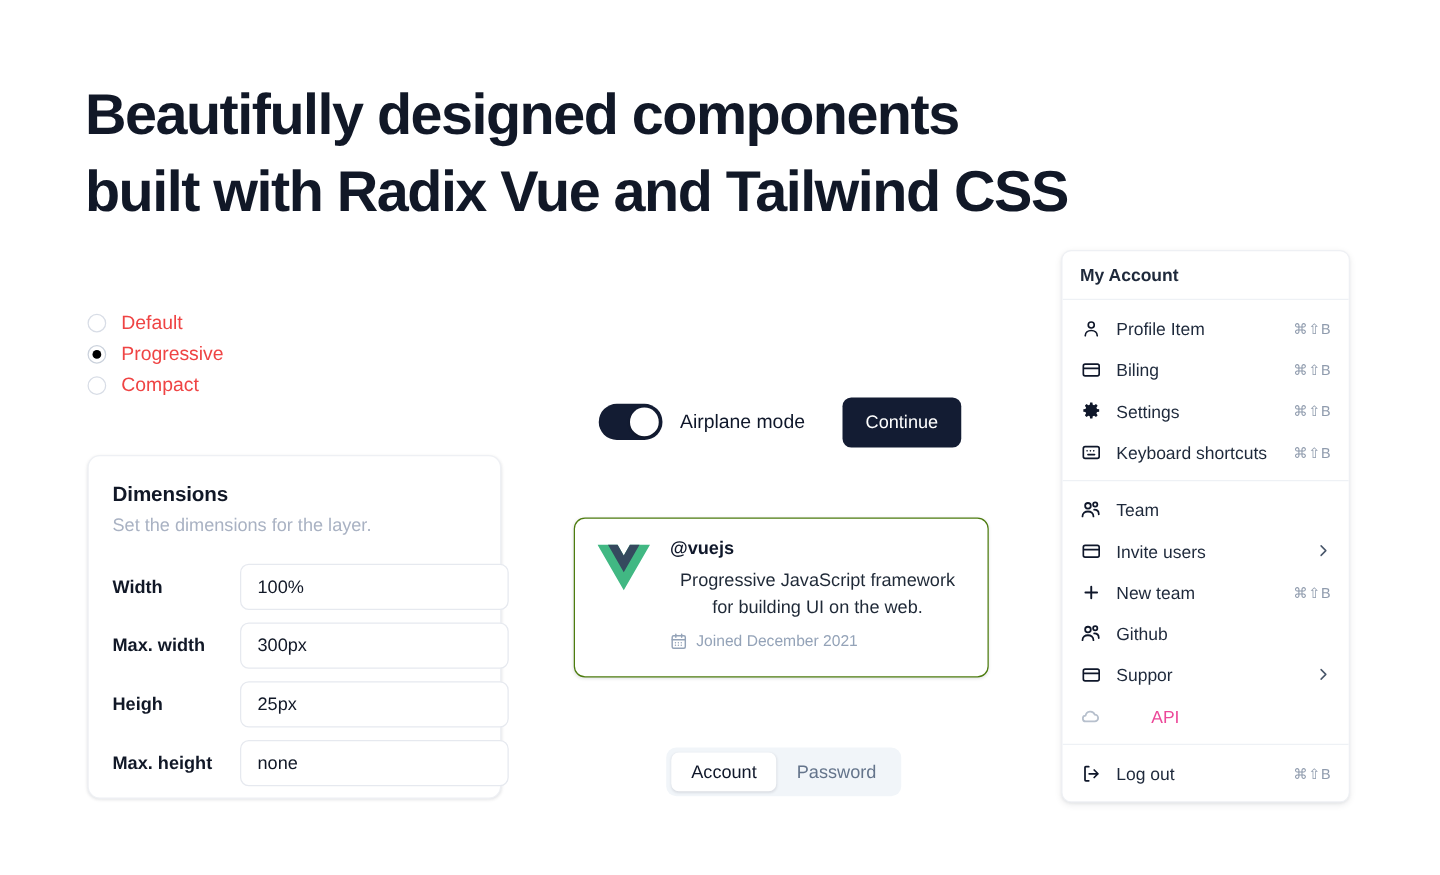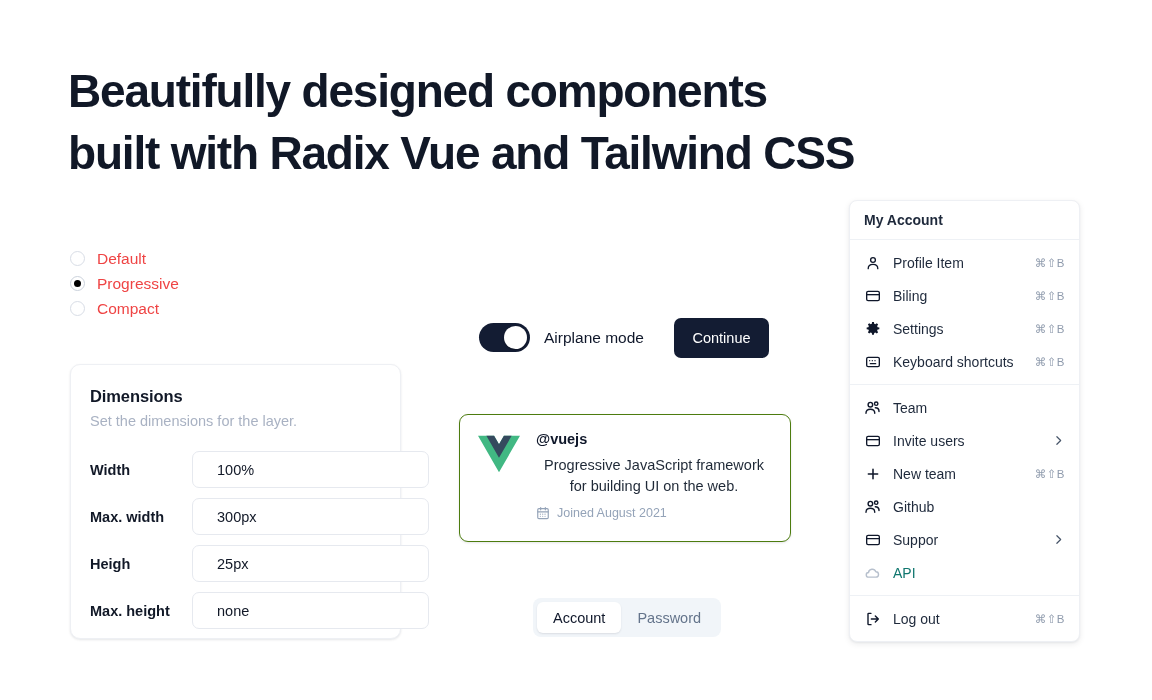--- a/index.html
+++ b/index.html
@@ -60,21 +60,21 @@
   .dim-sub { font-size: 14.5px; color: #a9b2c3; margin-top: 7px; }
   .dim-rows { margin-top: 17px; }
   .dim-row { display: flex; align-items: center; height: 47px; }
   .dim-label { width: 102px; font-size: 14.5px; font-weight: 600; color: #111827; flex: 0 0 auto; }
   .dim-input {
     flex: 1 1 auto;
     height: 37px;
     border: 1px solid #e6e9ef;
     border-radius: 7px;
     background: #fff;
-    padding: 0 24px;
+    padding: 0 13px;
     font-family: "Liberation Sans", sans-serif;
     font-size: 14.5px;
     color: #111827;
     outline: none;
   }
   .dim-input::placeholder { color: #9aa4b5; }
 
   
   .switch-wrap { position: absolute; left: 479px; top: 323px; display: flex; align-items: center; }
   .switch {
@@ -159,21 +159,21 @@
     font-size: 14px; font-weight: 700; color: #1e293b;
   }
   .menu-sep { height: 1px; background: #eef1f5; width: 100%; }
   .menu-group { padding: 6px 0; }
   .menu-item {
     display: flex; align-items: center;
     height: 33px; padding: 0 14px;
     cursor: pointer;
     font-size: 14px; color: #1e293b;
   }
-  .menu-item.disabled { color: #0f766e; cursor: default; }
+  .menu-item.disabled { color: #ec4899; cursor: default; gap: 28px; }
   .menu-ico {
     width: 17px; height: 17px; flex: 0 0 auto;
     margin-right: 12px;
     display: inline-flex; align-items: center; justify-content: center;
     color: #0f172a;
   }
   .menu-item.disabled .menu-ico { color: #b7c0cd; }
   .menu-text { flex: 1 1 auto; white-space: nowrap; }
   .menu-shortcut { font-size: 11.5px; color: #8f9bad; letter-spacing: .5px; flex: 0 0 auto; }
   .menu-chev { flex: 0 0 auto; color: #475569; display: inline-flex; }
@@ -247,21 +247,21 @@
       <div class="hc-handle">@vuejs</div>
       <div class="hc-desc">Progressive JavaScript framework for building UI on the web.</div>
       <div class="hc-joined">
         <span>
           <svg width="14" height="14" viewBox="0 0 24 24" fill="none" stroke="#94a3b8" stroke-width="2" stroke-linecap="round">
             <rect x="3" y="4.5" width="18" height="17" rx="2"></rect>
             <path d="M3 10h18M8 2.5v4M16 2.5v4"></path>
             <path d="M7.5 14h.01M11.5 14h.01M15.5 14h.01M7.5 17.5h.01M11.5 17.5h.01M15.5 17.5h.01"></path>
           </svg>
         </span>
-        <span class="hc-joined-text">Joined August 2021</span>
+        <span class="hc-joined-text">Joined December 2021</span>
       </div>
     </div>
   </div>
 
   <div class="tabs">
     <button class="tab active">Account</button>
     <button class="tab">Password</button>
   </div>
 
   <div class="menu">

